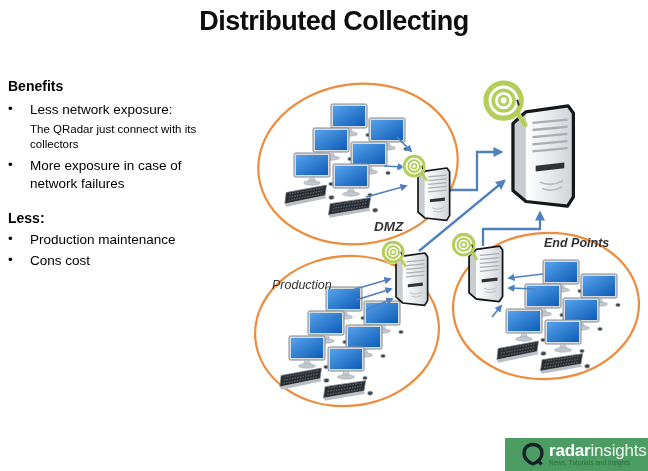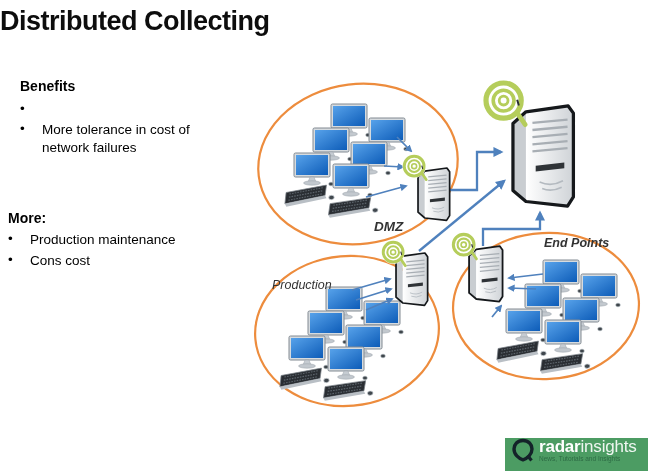--- a/index.html
+++ b/index.html
@@ -1,38 +1,38 @@
 <!DOCTYPE html>
 <html><head>
 <meta charset="utf-8">
 <style>
   html,body{margin:0;padding:0;background:#888;}
   .slide{
     position:relative;width:648px;height:471px;background:#ffffff;
     overflow:hidden;font-family:"Liberation Sans",sans-serif;color:#111;
   }
   .title{
-    position:absolute;left:0;top:6px;width:604px;text-align:left;
-    font-size:27px;font-weight:700;letter-spacing:-0.5px;color:#0d0d0d;
+    position:absolute;left:0;top:6px;width:604px;text-align:center;
+    font-size:27px;font-weight:700;letter-spacing:-0.5px;color:#0d0d0d;padding-left:32px;
   }
-  .textcol{position:absolute;left:20px;top:78px;width:225px;}
+  .textcol{position:absolute;left:8px;top:78px;width:225px;}
   .textcol h3{margin:0 0 7px 0;font-size:14px;font-weight:700;color:#000;}
   .brow{display:flex;margin:0 0 5px 0;}
   .brow .bul{width:22px;font-size:13.5px;color:#000;flex:0 0 22px;}
   .brow .btxt{font-size:13.5px;line-height:1.32;color:#000;width:178px;}
   .brow .bsub{font-size:11.5px;line-height:1.3;color:#000;width:168px;margin-top:3px;}
   .consblock{position:absolute;left:8px;top:210px;width:225px;}
   .consblock h3{margin:0 0 5px 0;font-size:14px;font-weight:700;color:#000;}
   .consblock .brow{margin:0 0 3px 0;}
   svg.diagram{position:absolute;left:0;top:0;width:648px;height:471px;}
   .zlabel{font-family:"Liberation Sans",sans-serif;font-style:italic;fill:#333;}
   .zbold{font-weight:700;}
   .logo{
     position:absolute;left:505px;top:438px;width:143px;height:33px;
-    background:#4C9C63;display:flex;align-items:flex-start;padding-left:7px;box-sizing:border-box;
+    background:#4C9C63;display:flex;align-items:center;padding-left:17px;box-sizing:border-box;
   }
   .logo .ltext{margin-left:5px;line-height:1;}
   .logo .l1{font-size:17px;line-height:1;white-space:nowrap;letter-spacing:-0.2px;}
   .logo .l1 .b{font-weight:700;color:#ffffff;}
   .logo .l1 .t{font-weight:400;color:#eef6f0;}
   .logo .l2{font-size:6.5px;color:#2d6b44;margin-top:1px;white-space:nowrap;}
 </style>
 </head>
 <body>
 
@@ -138,29 +138,33 @@
     <text class="zlabel" x="272" y="289" font-size="12.5">Production</text>
     <text class="zlabel zbold" x="544" y="247" font-size="12.5">End Points</text>
   </svg>
 
   <div class="title">Distributed Collecting</div>
 
   <div class="textcol">
     <h3>Benefits</h3>
     <div class="brow">
       <span class="bul">•</span>
+      <div>
+        <div class="btxt">Less network exposure:</div>
+        <div class="bsub">The QRadar just connect with its collectors</div>
+      </div>
     </div>
     <div class="brow">
       <span class="bul">•</span>
-      <div class="btxt">More tolerance in cost of network failures</div>
+      <div class="btxt">More exposure in case of network failures</div>
     </div>
   </div>
 
   <div class="consblock">
-    <h3>More:</h3>
+    <h3>Less:</h3>
     <div class="brow">
       <span class="bul">•</span>
       <div class="btxt">Production maintenance</div>
     </div>
     <div class="brow">
       <span class="bul">•</span>
       <div class="btxt">Cons cost</div>
     </div>
   </div>
 

